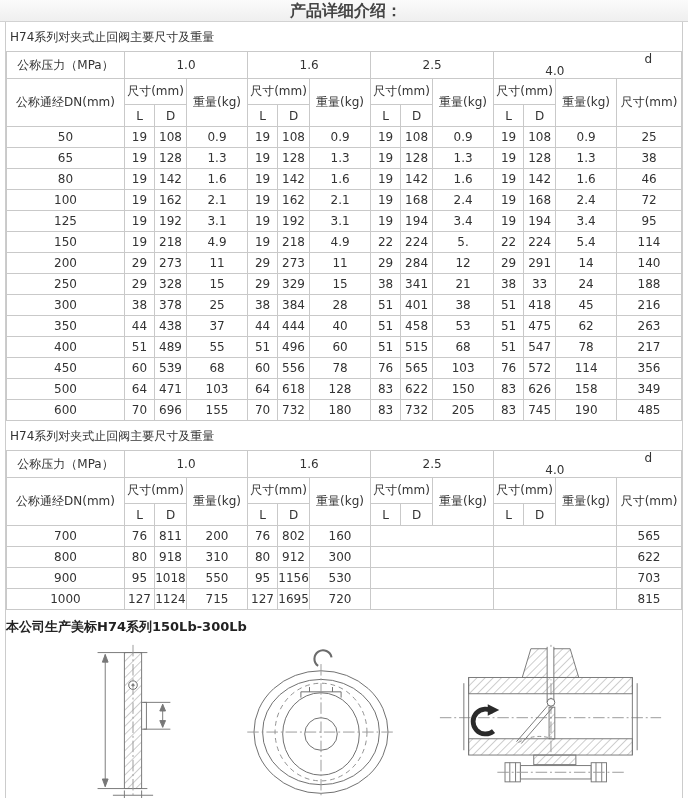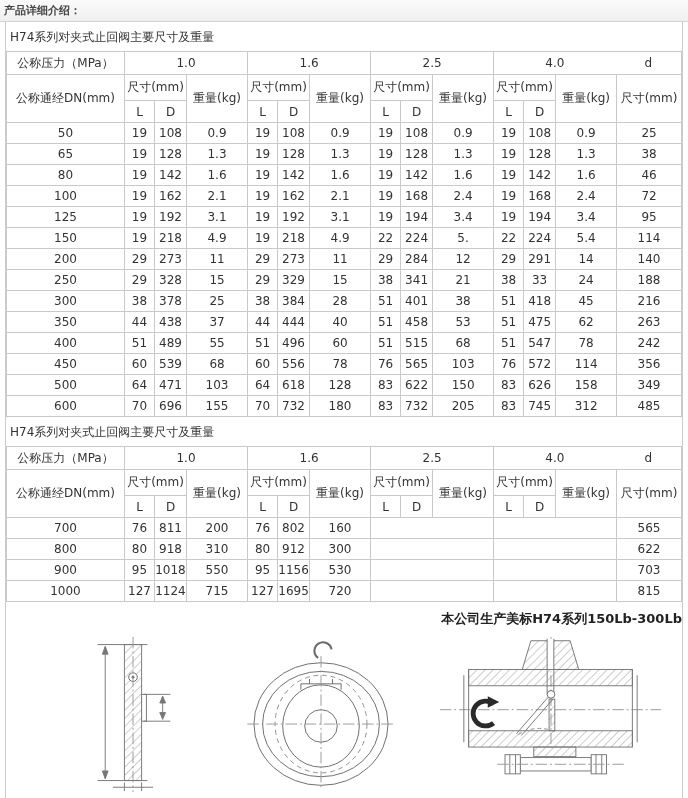--- a/index.html
+++ b/index.html
@@ -5,45 +5,45 @@
   html,body{margin:0;padding:0;}
   body{
     width:688px; background:#fff; color:#333;
     font-family:"DejaVu Sans","Liberation Sans",sans-serif;
     font-size:12px;
   }
   .topbar{
     height:21px; line-height:21px; padding-left:4px;
     background:linear-gradient(#fbfbfb,#efefef);
     border-bottom:1px solid #d2d2d2;
-    font-weight:bold; color:#444; font-size:11px;
+    font-weight:bold; color:#444; font-size:16px;text-align:center;
   }
   .content-box{
     margin:0 5px; border:1px solid #ccc; border-top:none; background:#fff;
   }
   .section-title{ padding:7px 4px 5px 4px; color:#333; }
   table.spec{
     border-collapse:collapse; width:100%; table-layout:fixed;
     font-size:12px; color:#333;
   }
   table.spec th, table.spec td{
     border:1px solid #c9c9c9; text-align:center; vertical-align:middle;
     font-weight:normal; padding:0; overflow:hidden; white-space:nowrap;
   }
   table.spec thead tr.r1 th{ height:22px; }
   table.spec thead tr.r2 th{ height:25px; }
   table.spec thead tr.r3 th{ height:21px; }
   table.spec tbody td{ height:20px; line-height:20px; }
   th.split-cell{ padding:0; }
   .split-wrap{ display:flex; width:100%; }
-  .sp-main{ flex:0 0 65%; text-align:center; }
+  .sp-main{ flex:0 0 65%; text-align:center;margin-top:12px; }
   .sp-d{ flex:1; text-align:center; }
   .drawings{ padding:6px 0 4px 0; background:#fff; }
   .drw-caption{
-    text-align:right; font-weight:bold; color:#222; font-size:13px;
+    text-align:left; font-weight:bold; color:#222; font-size:13px;
     padding:2px 0 4px 0;
   }
   .drw-caption.bottom{ padding-top:6px; }
   .figs{
     display:flex; justify-content:space-between; align-items:center;
     padding:2px 14px 0 52px; height:160px;
   }
   .figs svg{ flex:0 0 auto; }
 </style>
 </head>
@@ -278,21 +278,21 @@
           <td>55</td>
           <td>51</td>
           <td>496</td>
           <td>60</td>
           <td>51</td>
           <td>515</td>
           <td>68</td>
           <td>51</td>
           <td>547</td>
           <td>78</td>
-          <td>242</td>
+          <td>217</td>
         </tr>
         <tr>
           <td>450</td>
           <td>60</td>
           <td>539</td>
           <td>68</td>
           <td>60</td>
           <td>556</td>
           <td>78</td>
           <td>76</td>
@@ -325,21 +325,21 @@
           <td>696</td>
           <td>155</td>
           <td>70</td>
           <td>732</td>
           <td>180</td>
           <td>83</td>
           <td>732</td>
           <td>205</td>
           <td>83</td>
           <td>745</td>
-          <td>312</td>
+          <td>190</td>
           <td>485</td>
         </tr>
       </tbody>
   </table>
 
   <div class="section-title">H74系列对夹式止回阀主要尺寸及重量</div>
 
   <table class="spec">
     <colgroup>
       <col style="width:118px">

